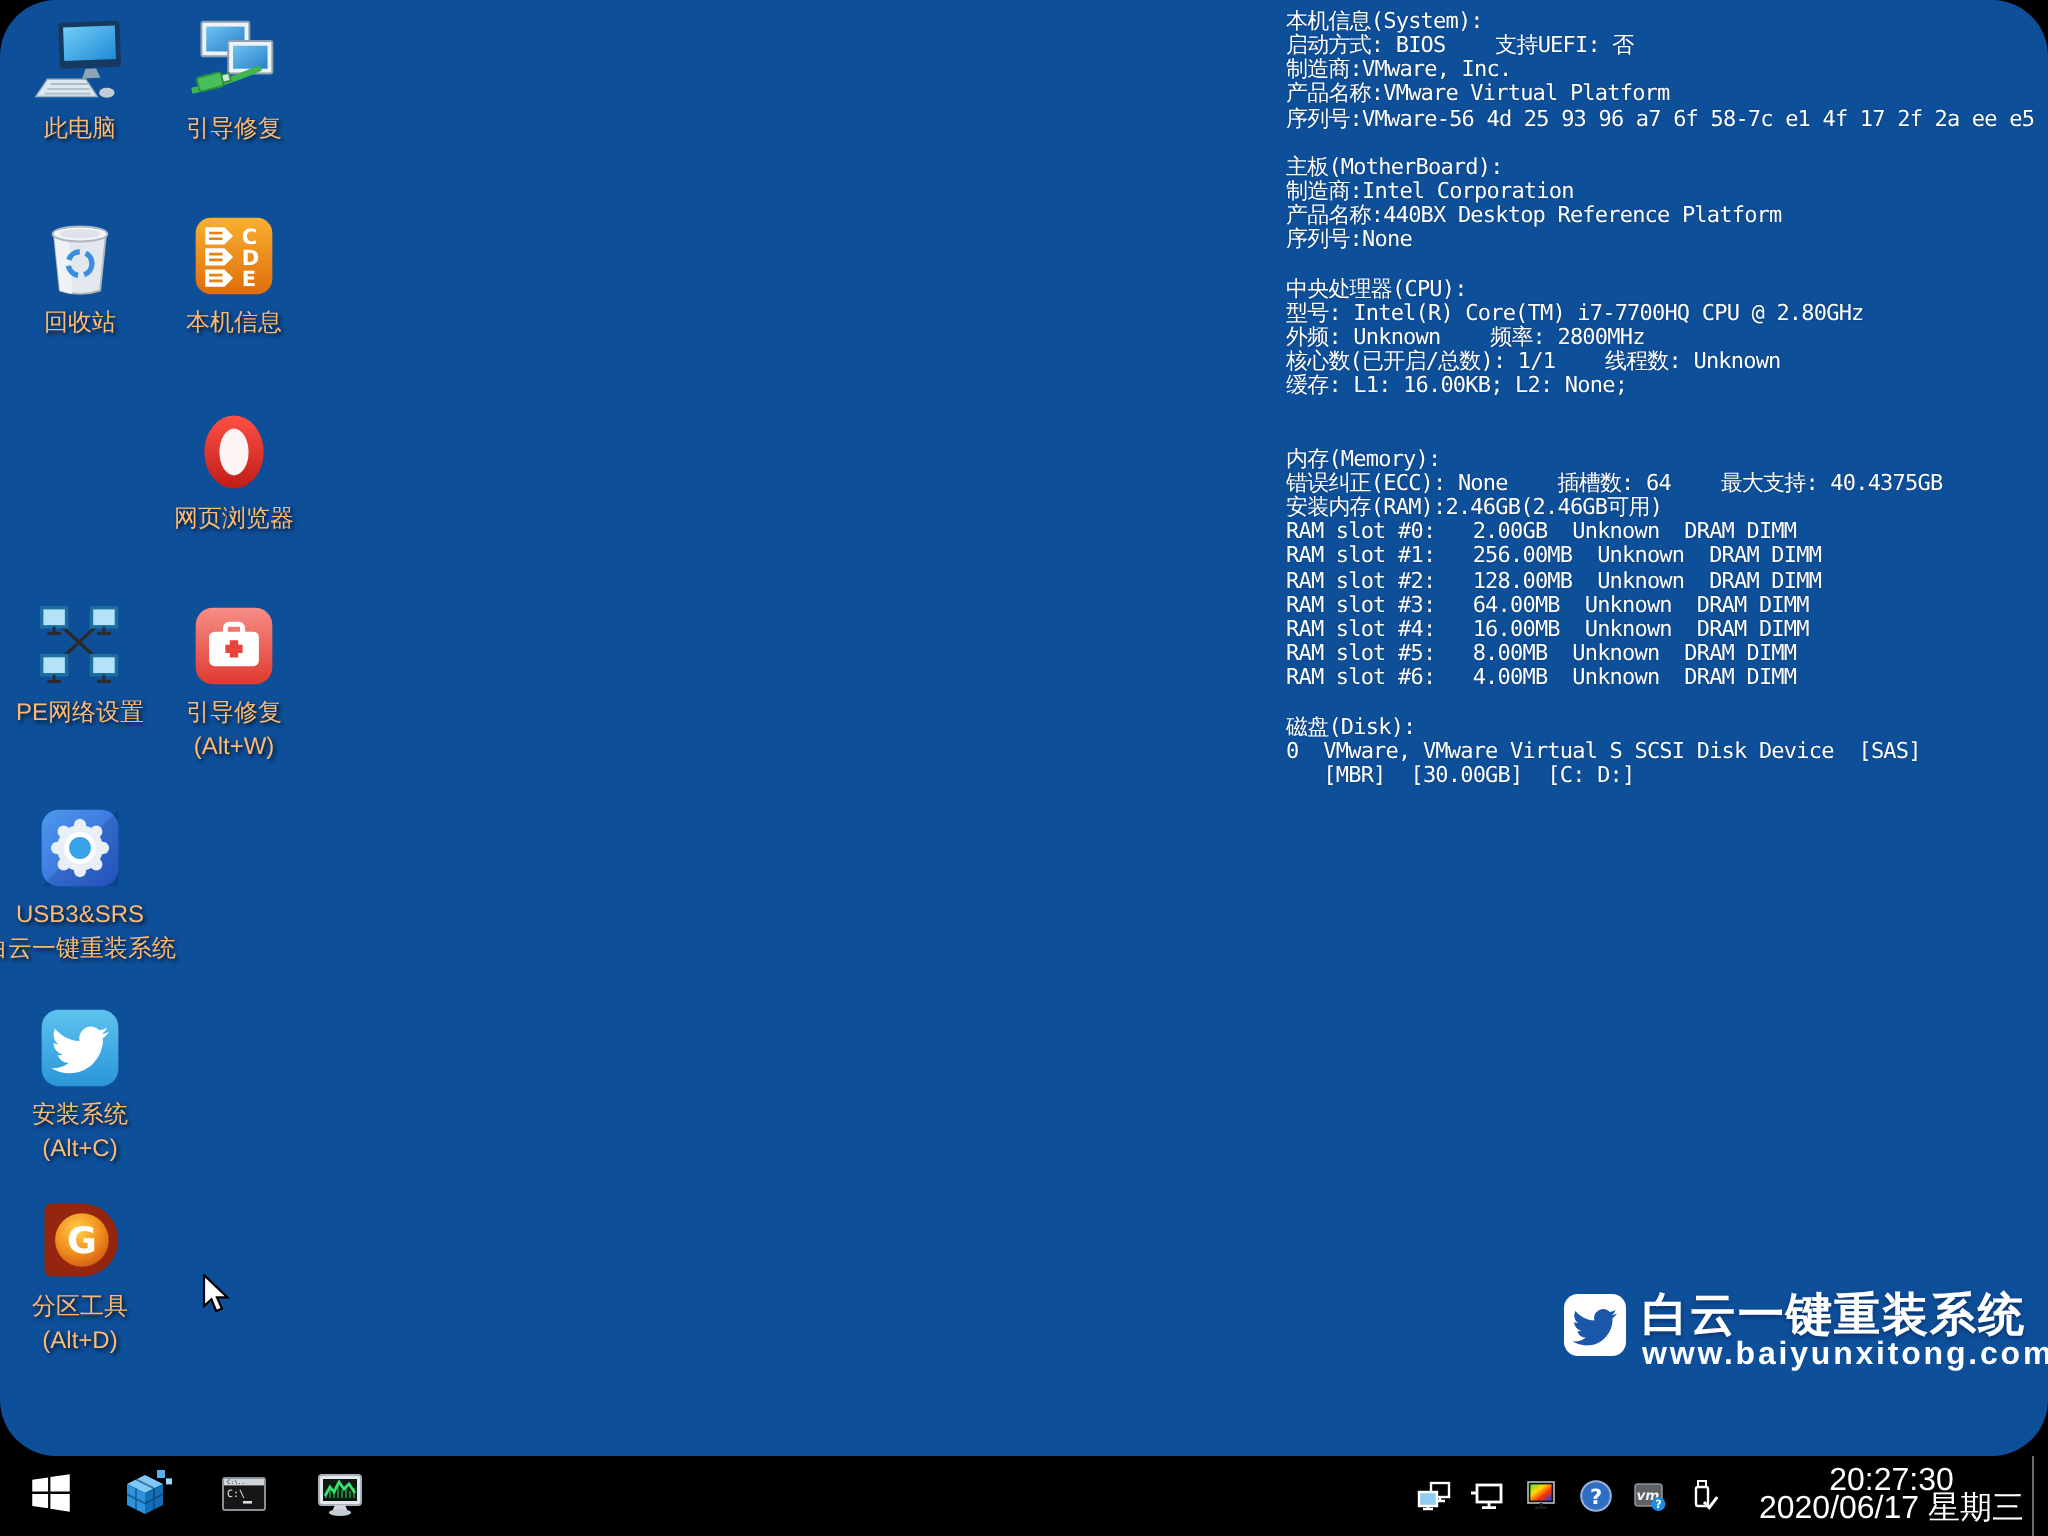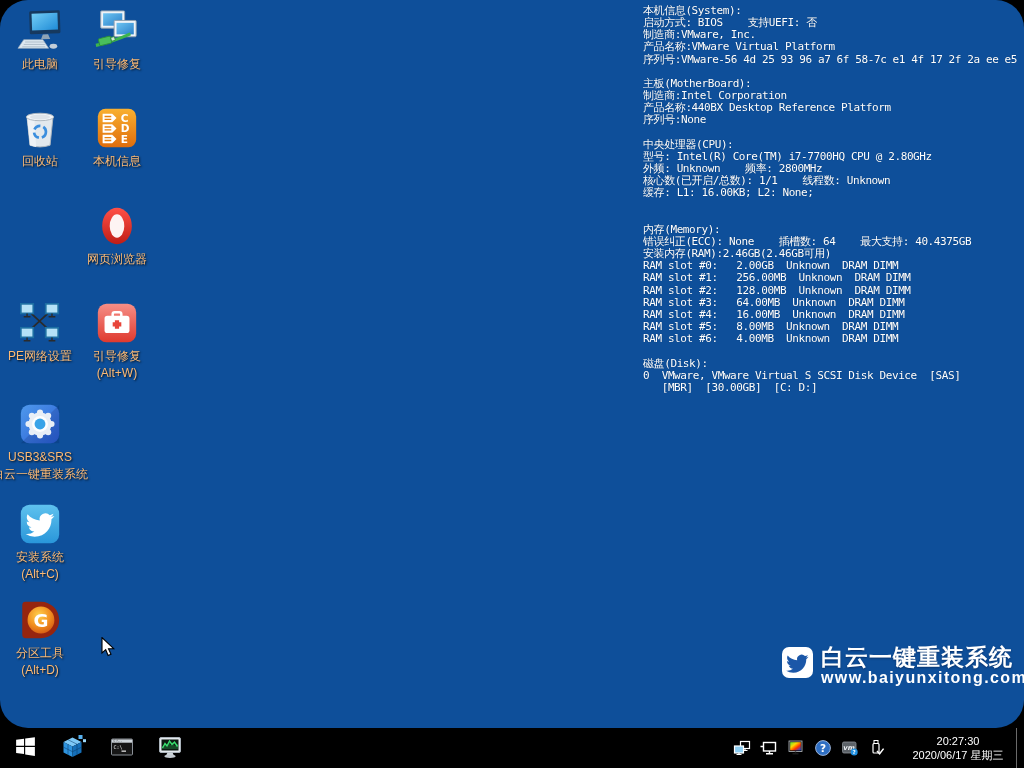--- a/index.html
+++ b/index.html
@@ -65,21 +65,21 @@
   .tb-btn{
     width:48px;height:40px;background:none;border:none;padding:0;margin:0;
     display:flex;align-items:center;justify-content:center;cursor:pointer;
   }
   .tb-btn.start{width:50px}
   .tray{
     position:absolute;right:0;top:0;height:40px;display:flex;align-items:center;
   }
   .tray-icon{width:20px;height:18px;display:flex;align-items:center;justify-content:center;margin:0 3.5px;cursor:pointer}
   .clock{
-    color:#fff;font-size:11px;line-height:14.5px;text-align:center;
+    color:#fff;font-size:16px;line-height:14.5px;text-align:center;
     margin-left:14px;margin-right:4px;min-width:108px;cursor:default;
   }
   .show-desktop{width:7px;height:40px;border-left:1px solid #6a6a6a;cursor:pointer}
   
   .cursor{position:absolute;left:101px;top:637px;pointer-events:none}
 </style>
 </head>
 <body>
 
 <div class="desktop">

